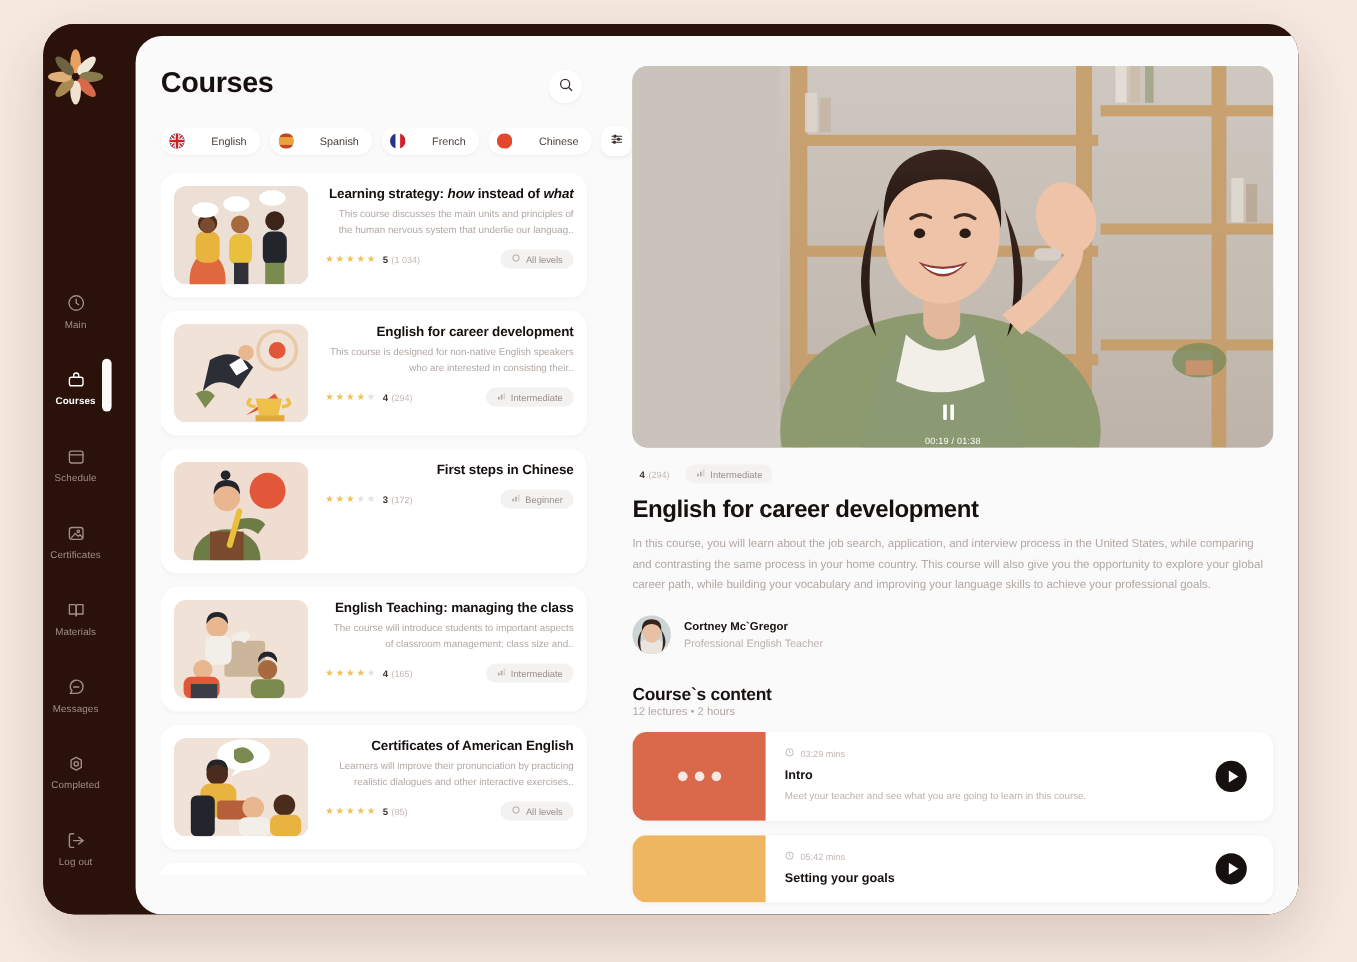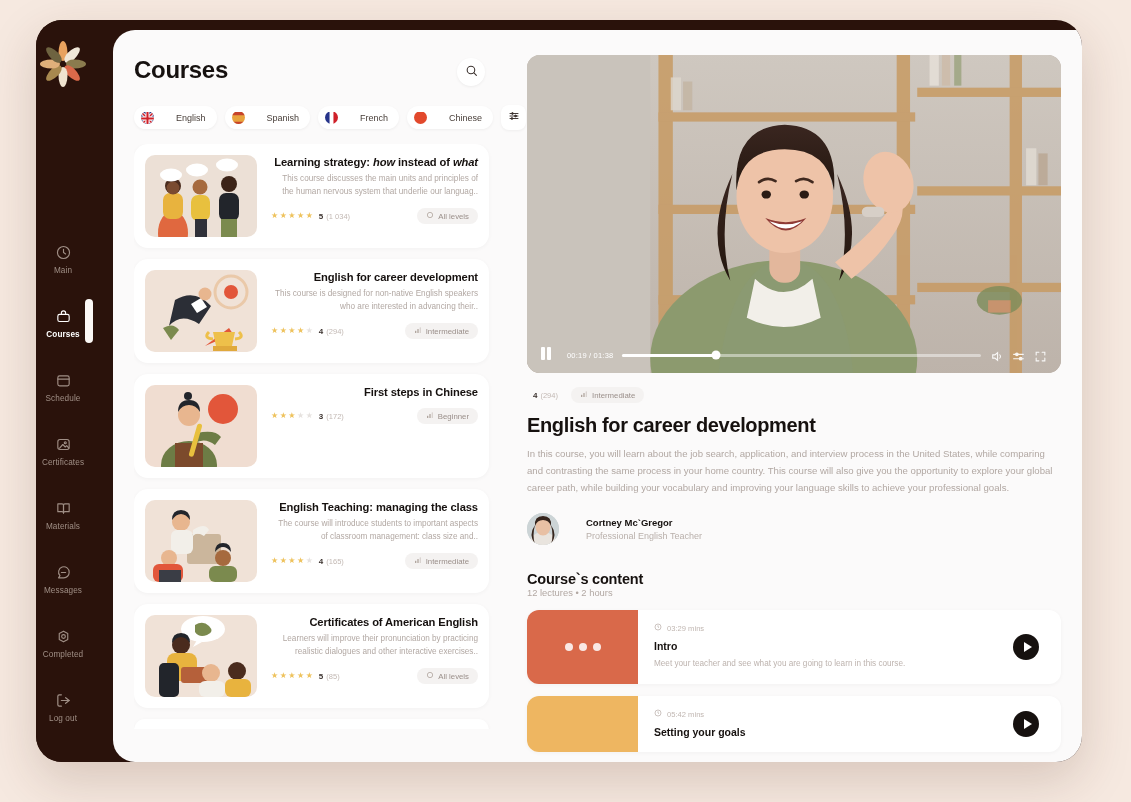--- a/index.html
+++ b/index.html
@@ -145,34 +145,35 @@
   #video {
     position: relative; width: 100%; height: 318px;
     border-radius: 13px; overflow: hidden;
     background: #b9ada4;
   }
   #video-bg { position: absolute; inset: 0; }
   #controls {
     position: absolute; left: 0; right: 0; bottom: 0; height: 36px;
     display: flex; align-items: center; gap: 9px;
     padding: 0 14px;
+    flex-direction: column;
   }
   #play-pause { width: 17px; height: 17px; display: flex; gap: 2.5px; cursor: pointer; flex: none; }
   #play-pause i { display: block; width: 3.5px; height: 13px; background: #fff; border-radius: 1px; }
   #time { font-size: 7.5px; color: #fff; flex: none; letter-spacing: .2px; }
   #progress { flex: 1; height: 3px; background: rgba(255,255,255,.45); border-radius: 2px; position: relative; cursor: pointer; }
   #progress .fill { position: absolute; left: 0; top: 0; bottom: 0; width: 26%; background: #fff; border-radius: 2px; }
   #progress .knob { position: absolute; left: 26%; top: 50%; width: 9px; height: 9px; background: #fff; border-radius: 50%; transform: translate(-50%,-50%); }
   .vctrl { width: 13px; height: 13px; flex: none; cursor: pointer; opacity: .9; }
 
   #detail-meta { display: flex; align-items: center; gap: 13px; margin-top: 14px; }
   #detail-title { font-size: 20px; font-weight: bold; color: #16110f; margin-top: 11px; letter-spacing: -.35px; }
   #detail-desc { font-size: 9.6px; line-height: 1.75; color: #b2a8a3; margin-top: 9px; }
 
-  #instructor { display: flex; align-items: center; gap: 27px; margin-top: 17px; }
+  #instructor { display: flex; align-items: center; gap: 11px; margin-top: 17px; }
   #instructor .avatar {
     width: 32px; height: 32px; border-radius: 50%; flex: none;
     overflow: hidden; position: relative; background: #cfd6d8;
   }
   #instructor .name { font-size: 9.5px; font-weight: bold; color: #16110f; }
   #instructor .role { font-size: 9px; color: #b9b0ab; margin-top: 3px; }
 
   #content-head { display: flex; align-items: baseline; justify-content: space-between; margin-top: 26px; flex-direction: column; }
   #content-title { font-size: 14.5px; font-weight: bold; color: #16110f; letter-spacing: -.2px; }
   #content-sub { font-size: 9.4px; color: #b2a8a3; }
@@ -406,21 +407,21 @@
  <path d="M30 30 q20-12 36 6 l-12 18 q-18-12-30 2z" fill="#2b2e36"></path>
  <path d="M18 58 q10-6 16 2l-8 10z" fill="#7b8a4e"></path>
  <path d="M46 34 l10-6 6 9-10 6z" fill="#fff"></path>
  <circle cx="60" cy="24" r="6.5" fill="#e8b68f"></circle>
  <path d="M68 62h22l-3 14H71z" fill="#eec04a"></path>
                 <rect x="68" y="76" width="24" height="5" fill="#e0a93c"></rect>
  <path d="M64 62q-6 6 4 7M94 62q6 6-4 7" stroke="#eec04a" stroke-width="3" fill="none"></path>
               </svg></div>
             <div class="course-body">
               <div class="course-title"><span>English for career development</span></div>
-              <div class="course-desc">This course is designed for non-native English speakers who are interested in advancing their..</div>
+              <div class="course-desc">This course is designed for non-native English speakers who are interested in consisting their..</div>
               <div class="course-meta">
                 <div class="rating">
                   <div class="stars">
                     <span class="star">★</span>
                     <span class="star">★</span>
                     <span class="star">★</span>
                     <span class="star">★</span>
                     <span class="star off">★</span>
                   </div>
                   <span class="val">4</span>

